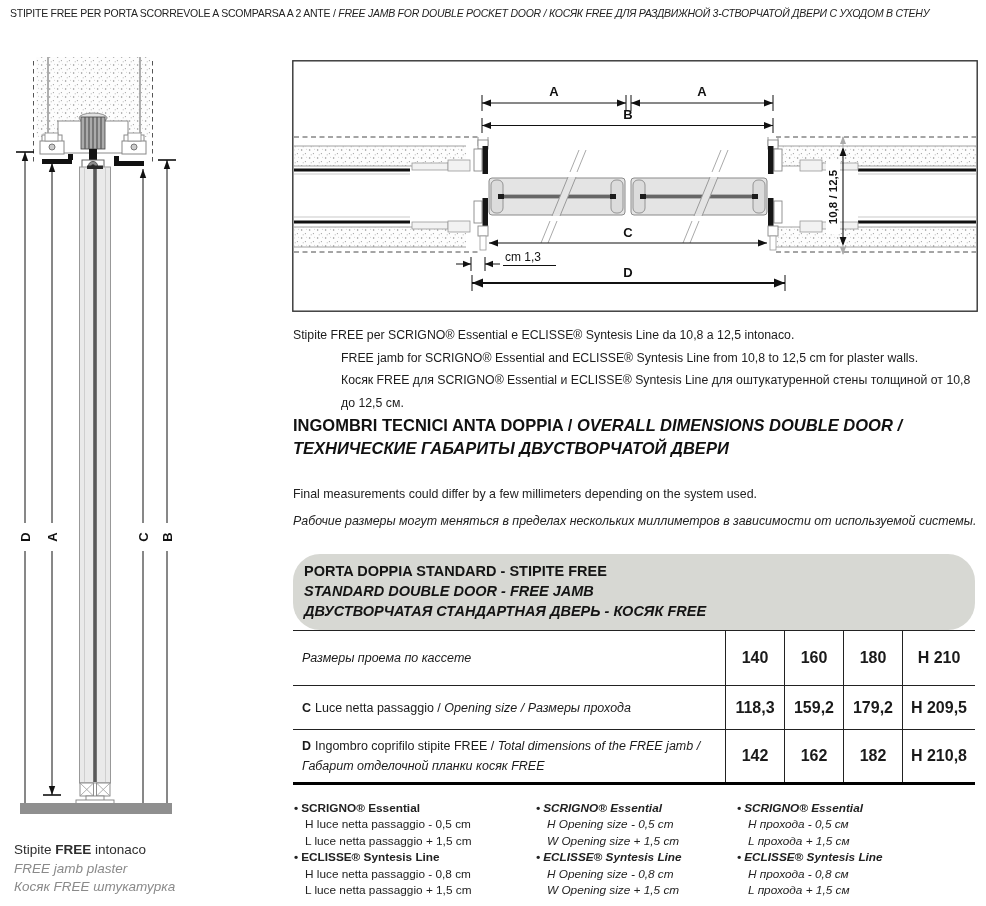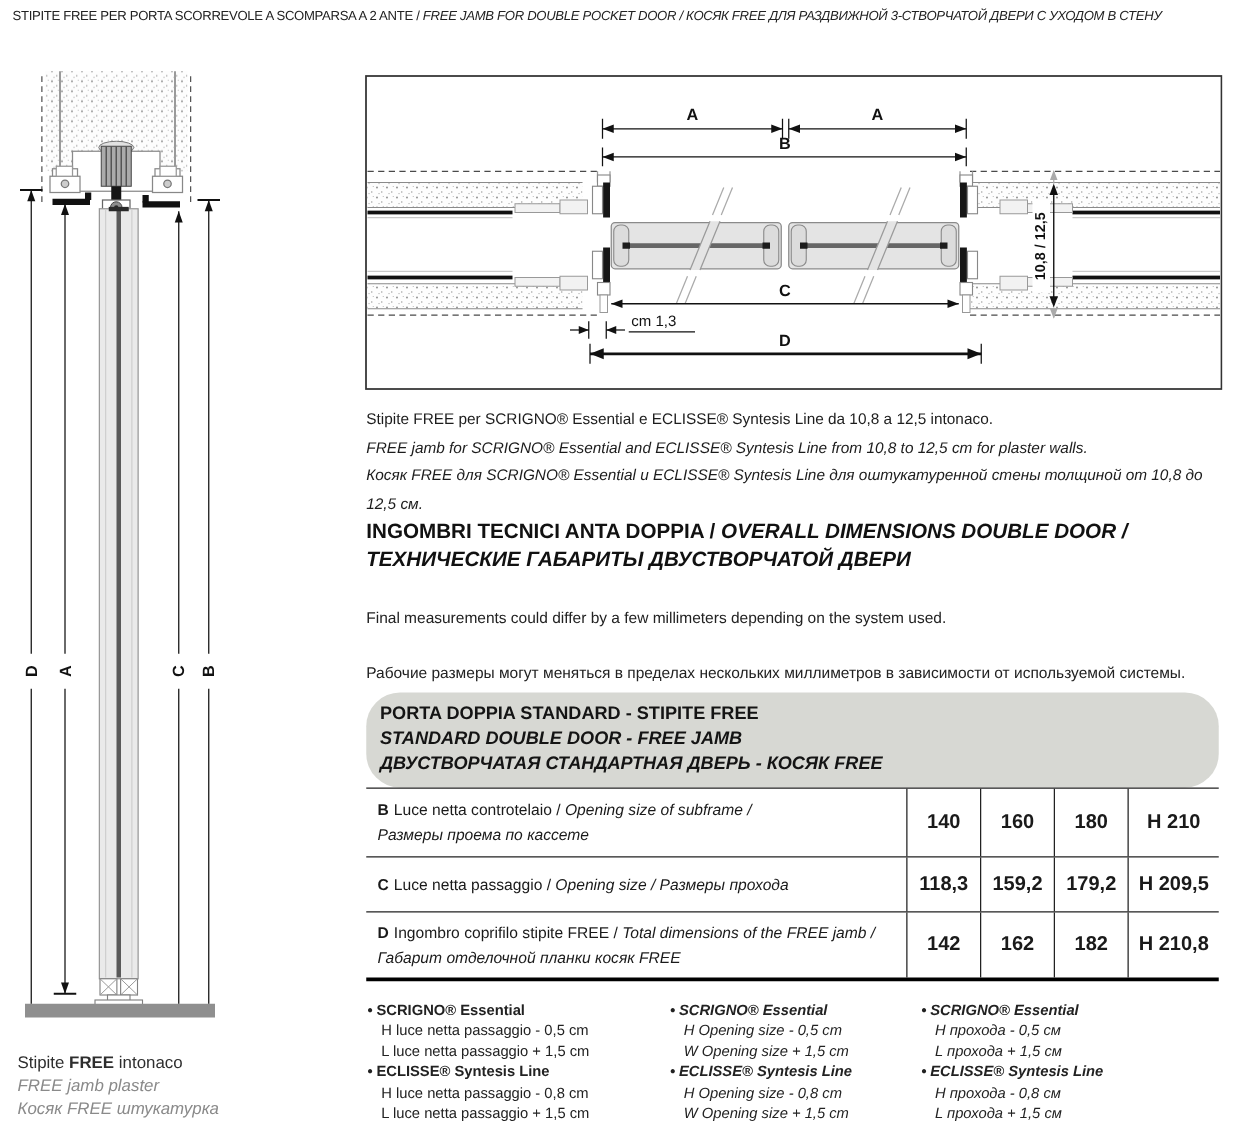--- a/index.html
+++ b/index.html
@@ -6,27 +6,27 @@
   body {width:986px; height:906px; position:relative; font-family:"Liberation Sans", sans-serif; color:#1a1a1a; overflow:hidden;}
   .page {position:absolute; inset:0; background:#ffffff;}
 
   .hdr {position:absolute; left:10px; top:7px; font-size:10.5px; letter-spacing:-0.25px; color:#222; white-space:nowrap;}
   .hdr .it {font-style:italic;}
 
   .left-svg {position:absolute; left:0; top:55px;}
   .plan-svg {position:absolute; left:292px; top:60px;}
 
   .plan-caption {position:absolute; left:293px; top:324px; width:690px; font-size:12.3px; line-height:22.5px; color:#1c1c1c;}
-  .plan-caption .it {font-style:italic;}
+  .plan-caption .it {margin-left:48px;}
 
   .section-title {position:absolute; left:293px; top:414px; font-size:16.5px; font-weight:bold; line-height:23px; color:#111;}
   .section-title .it {font-style:italic;}
 
   .intro {position:absolute; left:293px; top:481px; font-size:12.4px; line-height:26.5px; color:#222;}
-  .intro .it {margin-top:17px;}
+  .intro .it {font-style:italic;}
 
   .band {position:absolute; left:293px; top:554px; width:682px; box-sizing:border-box; background:#d7d8d3; padding:7px 11px 9px; font-weight:bold; font-size:14.5px; line-height:20px; color:#141414;border-radius:27px;}
   .band .it {font-style:italic;}
 
   .spec-table {position:absolute; left:293px; top:630px; width:682px; border-top:1px solid #222; border-bottom:3px solid #000;}
   .t-row {display:flex; border-bottom:1px solid #222; align-items:stretch;}
   .t-row:last-child {border-bottom:none;}
   .t-row.rb {min-height:54px;} .t-row.rc {min-height:43px;} .t-row.rd {min-height:52px;}
   .t-label {flex:1; padding:5px 9px; font-size:12.5px; line-height:20px; display:flex; flex-direction:column; justify-content:center;}
   .t-label i {font-style:italic;}
@@ -306,21 +306,20 @@
 
   <div class="band">
     <div>PORTA DOPPIA STANDARD - STIPITE FREE</div>
     <div class="it">STANDARD DOUBLE DOOR - FREE JAMB</div>
     <div class="it">ДВУСТВОРЧАТАЯ СТАНДАРТНАЯ ДВЕРЬ - КОСЯК FREE</div>
   </div>
 
   <div class="spec-table">
     <div class="t-row rb">
       <div class="t-label">
-        <div><b class="t-key">B</b><span>Luce netta controtelaio / </span><i>Opening size of subframe /</i></div>
         <div><i>Размеры проема по кассете</i></div>
       </div>
       <div class="t-val">140</div>
       <div class="t-val">160</div>
       <div class="t-val">180</div>
       <div class="t-val h">H 210</div>
     </div>
     <div class="t-row rc">
       <div class="t-label">
         <div><b class="t-key">C</b><span>Luce netta passaggio / </span><i>Opening size / </i><i>Размеры прохода</i></div>

